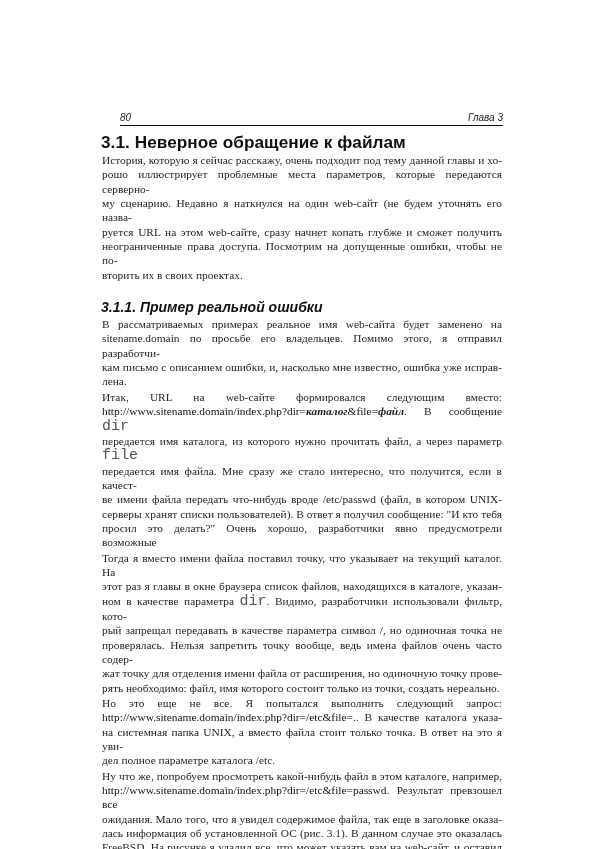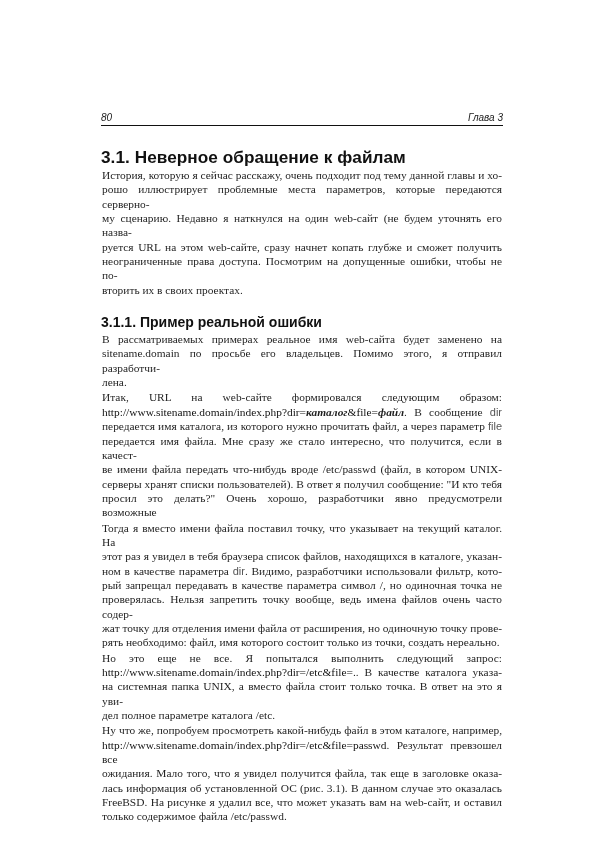--- a/index.html
+++ b/index.html
@@ -25,37 +25,39 @@
     justify-content: space-between;
     align-items: flex-end;
     font-family: "Liberation Sans", sans-serif;
     font-style: italic;
     font-size: 10px;
     line-height: 12px;
     color: #222;
     padding-bottom: 1px;
     border-bottom: 1.3px solid #111;
     height: 14px;
+    margin-left: 19px;
   }
   h1.section-title {
     font-family: "Liberation Sans", sans-serif;
     font-weight: bold;
     font-size: 17.2px;
     line-height: 20px;
-    margin: 21px 0 0 0;
+    margin: 6px 0 0 0;
     color: #111;
     letter-spacing: 0.05px;
   }
   h2.subsection-title {
     font-family: "Liberation Sans", sans-serif;
     font-weight: bold;
     font-size: 14px;
     line-height: 18px;
     margin: 16px 0 0 0;
     color: #111;
+    font-style: italic;
   }
   p.body-para {
     font-family: "Liberation Serif", serif;
     font-size: 11.4px;
     line-height: 14.35px;
     text-align: justify;
     margin: 1px;
     color: #1f1f1f;
     hyphens: manual;
   }
@@ -64,22 +66,22 @@
   .gap { margin-top: 5px; }
   .url {
     font-weight: normal;
     color: #111;
   }
   .url-var {
     font-weight: bold;
     font-style: italic;
   }
   .code {
-    font-family: Liberation Sans, sans-serif;
-    font-size: 11px;
+    font-family: Liberation Mono, monospace;
+    font-size: 15px;
     color: #555;
   }
   .line { display: block; text-align: justify; text-align-last: justify; }
   .line.last { text-align-last: left; }
 </style>
 </head>
 <body>
 
 <div class="page">
 
@@ -97,52 +99,53 @@
     <span class="line">руется URL на этом web-сайте, сразу начнет копать глубже и сможет получить</span>
     <span class="line">неограниченные права доступа. Посмотрим на допущенные ошибки, чтобы не по-</span>
     <span class="line last">вторить их в своих проектах.</span>
   </p>
 
   <h2 class="subsection-title">3.1.1. Пример реальной ошибки</h2>
 
   <p class="body-para after-h2">
     <span class="line">В рассматриваемых примерах реальное имя web-сайта будет заменено на</span>
     <span class="line">sitename.domain по просьбе его владельцев. Помимо этого, я отправил разработчи-</span>
+    <span class="line">кам письмо с описанием ошибки, и, насколько мне известно, ошибка уже исправ-</span>
     <span class="line last">лена.</span>
   </p>
 
   <p class="body-para gap">
-    <span class="line">Итак, URL на web-сайте формировался следующим образом:</span>
+    <span class="line">Итак, URL на web-сайте формировался следующим вместо:</span>
     <span class="line"><span class="url">http://www.sitename.domain/index.php?dir=</span><span class="url-var">каталог</span><span class="url">&amp;file=</span><span class="url-var">файл</span><span>. В сообщение </span><span class="code">dir</span></span>
     <span class="line"><span>передается имя каталога, из которого нужно прочитать файл, а через параметр </span><span class="code">file</span></span>
     <span class="line">передается имя файла. Мне сразу же стало интересно, что получится, если в качест-</span>
     <span class="line">ве имени файла передать что-нибудь вроде /etc/passwd (файл, в котором UNIX-</span>
     <span class="line">серверы хранят списки пользователей). В ответ я получил сообщение: "И кто тебя</span>
     <span class="line">просил это делать?" Очень хорошо, разработчики явно предусмотрели возможные</span>
   </p>
 
   <p class="body-para gap">
     <span class="line">Тогда я вместо имени файла поставил точку, что указывает на текущий каталог. На</span>
-    <span class="line">этот раз я увидел в тебя браузера список файлов, находящихся в каталоге, указан-</span>
+    <span class="line">этот раз я главы в окне браузера список файлов, находящихся в каталоге, указан-</span>
     <span class="line"><span>ном в качестве параметра </span><span class="code">dir</span><span>. Видимо, разработчики использовали фильтр, кото-</span></span>
     <span class="line">рый запрещал передавать в качестве параметра символ /, но одиночная точка не</span>
     <span class="line">проверялась. Нельзя запретить точку вообще, ведь имена файлов очень часто содер-</span>
     <span class="line">жат точку для отделения имени файла от расширения, но одиночную точку прове-</span>
     <span class="line last">рять необходимо: файл, имя которого состоит только из точки, создать нереально.</span>
   </p>
 
   <p class="body-para gap">
     <span class="line">Но это еще не все. Я попытался выполнить следующий запрос:</span>
     <span class="line"><span class="url">http://www.sitename.domain/index.php?dir=/etc&amp;file=.</span><span>. В качестве каталога указа-</span></span>
     <span class="line">на системная папка UNIX, а вместо файла стоит только точка. В ответ на это я уви-</span>
     <span class="line last">дел полное параметре каталога /etc.</span>
   </p>
 
   <p class="body-para gap">
     <span class="line">Ну что же, попробуем просмотреть какой-нибудь файл в этом каталоге, например,</span>
     <span class="line"><span class="url">http://www.sitename.domain/index.php?dir=/etc&amp;file=passwd</span><span>. Результат превзошел все</span></span>
-    <span class="line">ожидания. Мало того, что я увидел получится файла, так еще в заголовке оказа-</span>
+    <span class="line">ожидания. Мало того, что я увидел содержимое файла, так еще в заголовке оказа-</span>
     <span class="line">лась информация об установленной ОС (рис. 3.1). В данном случае это оказалась</span>
     <span class="line">FreeBSD. На рисунке я удалил все, что может указать вам на web-сайт, и оставил</span>
     <span class="line last">только содержимое файла /etc/passwd.</span>
   </p>
 
 </div>
 
 </body></html>

